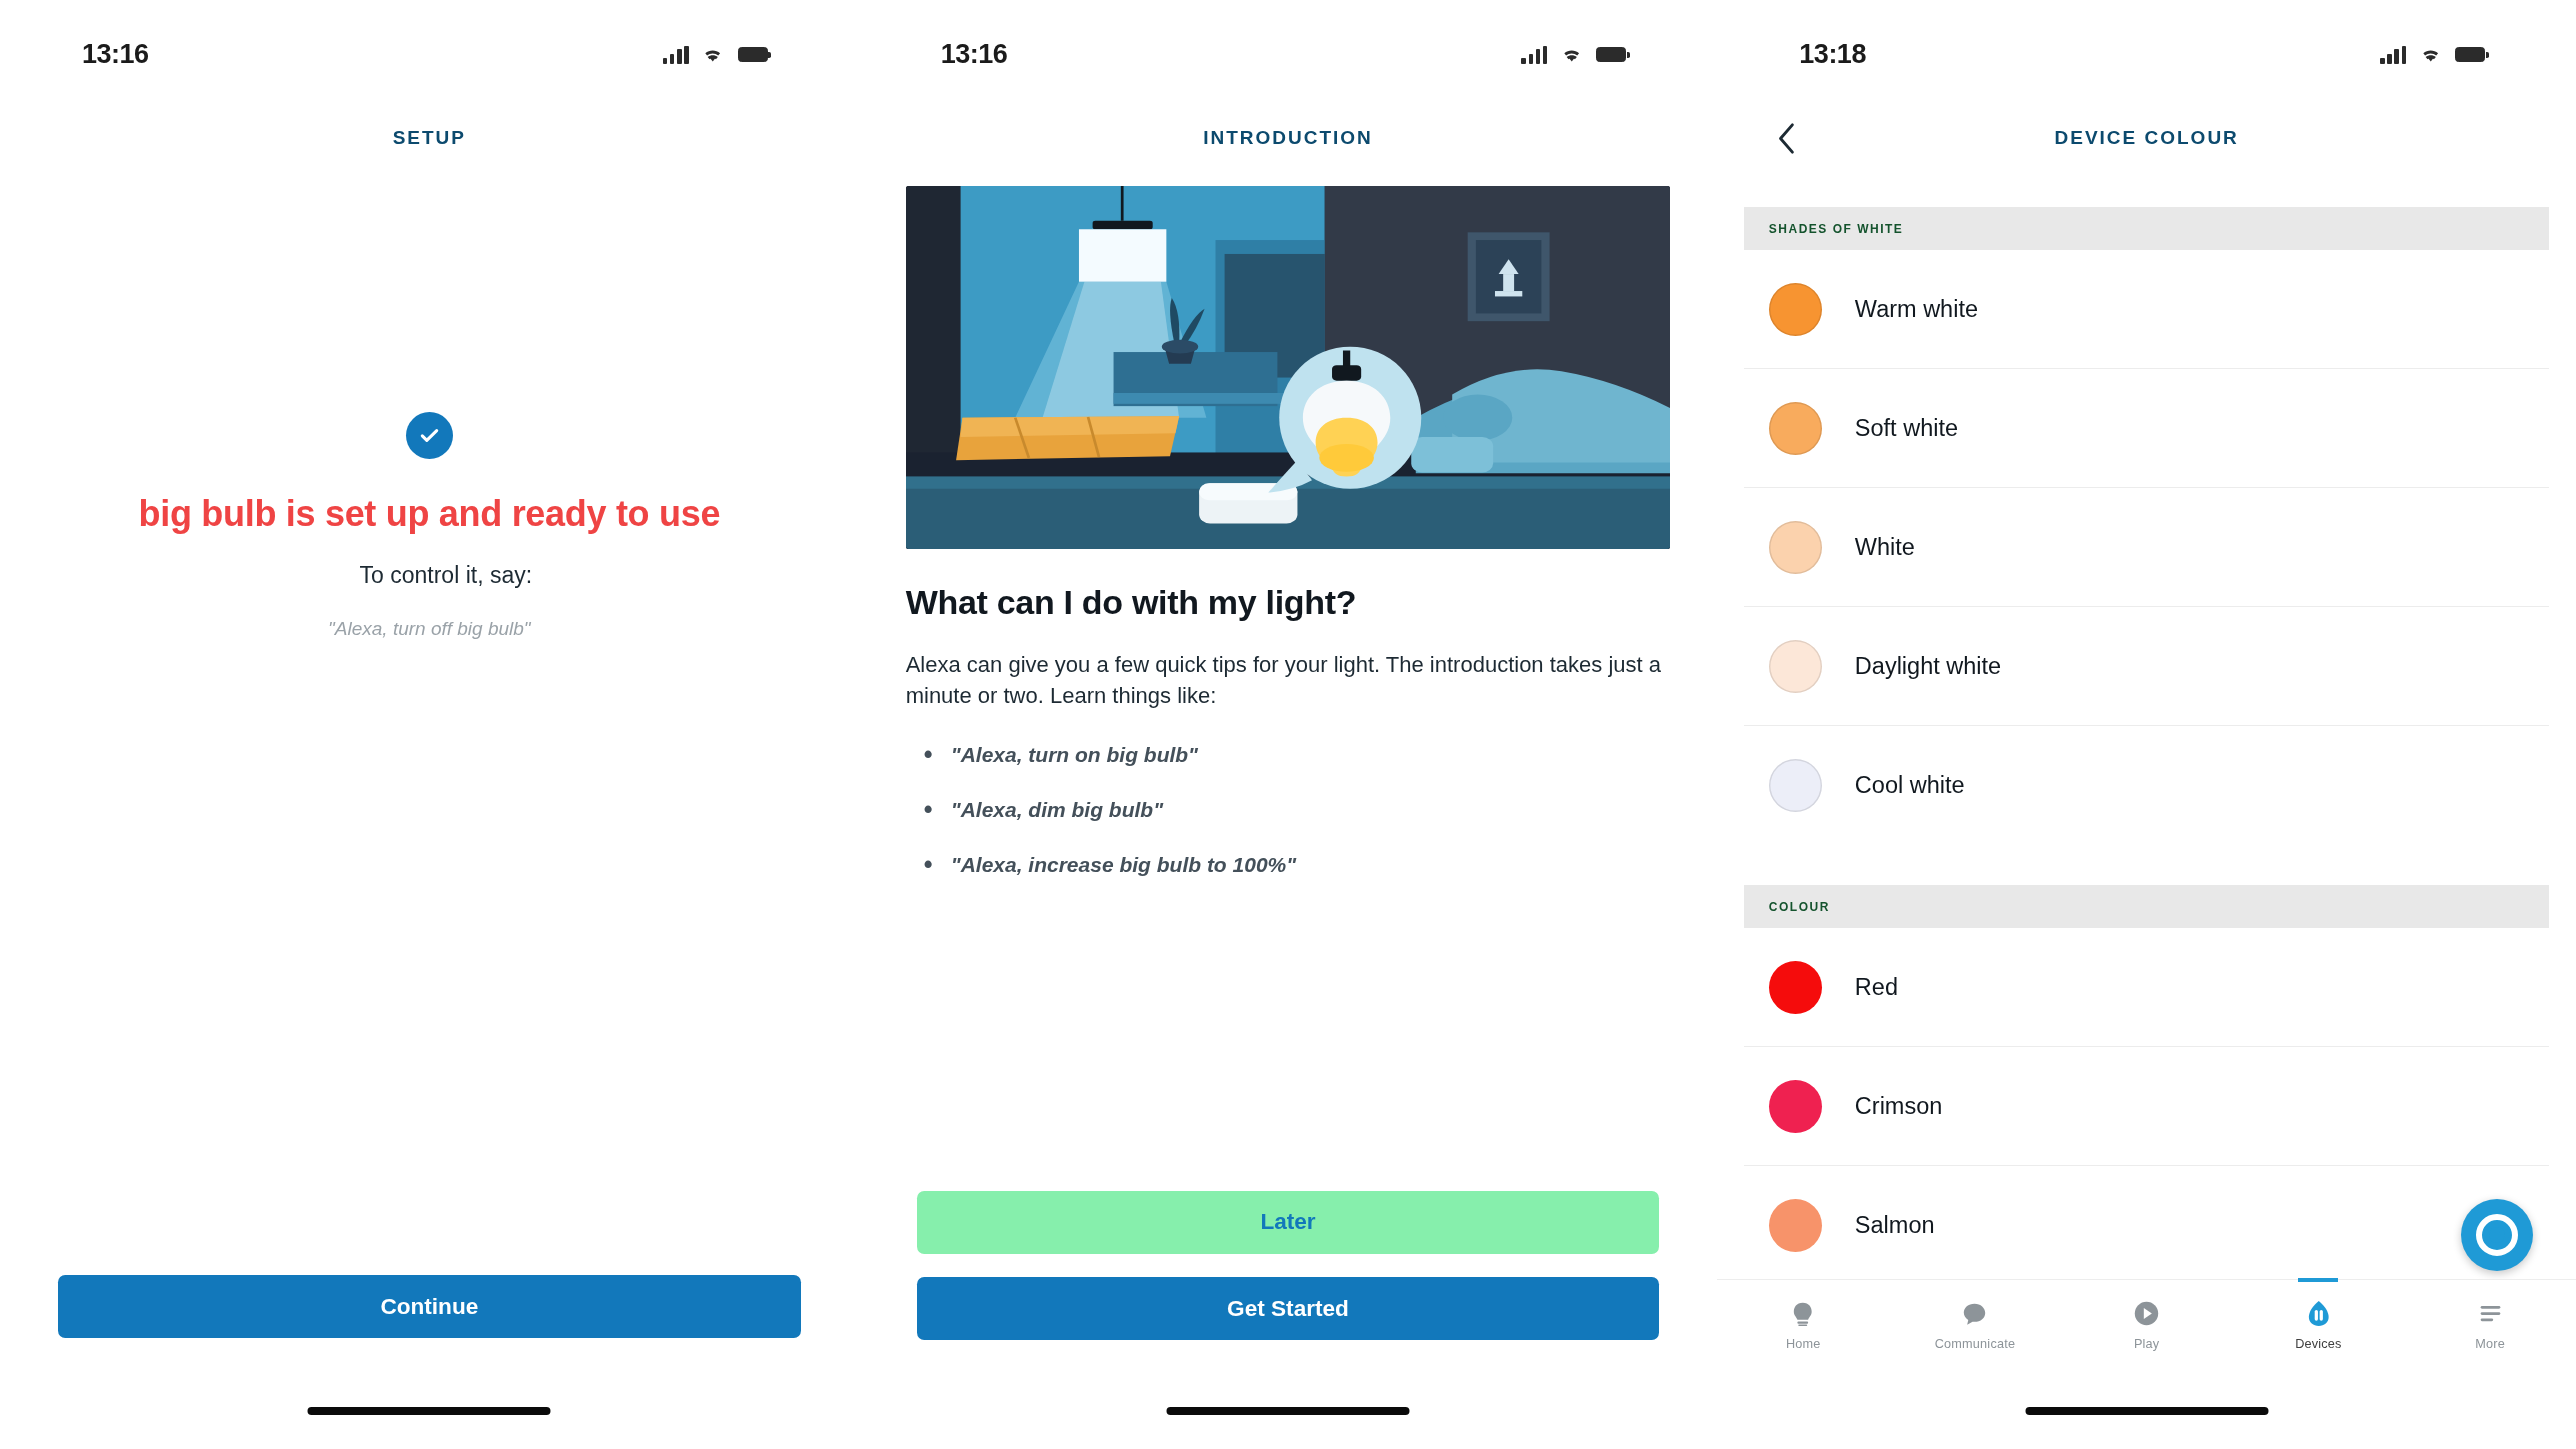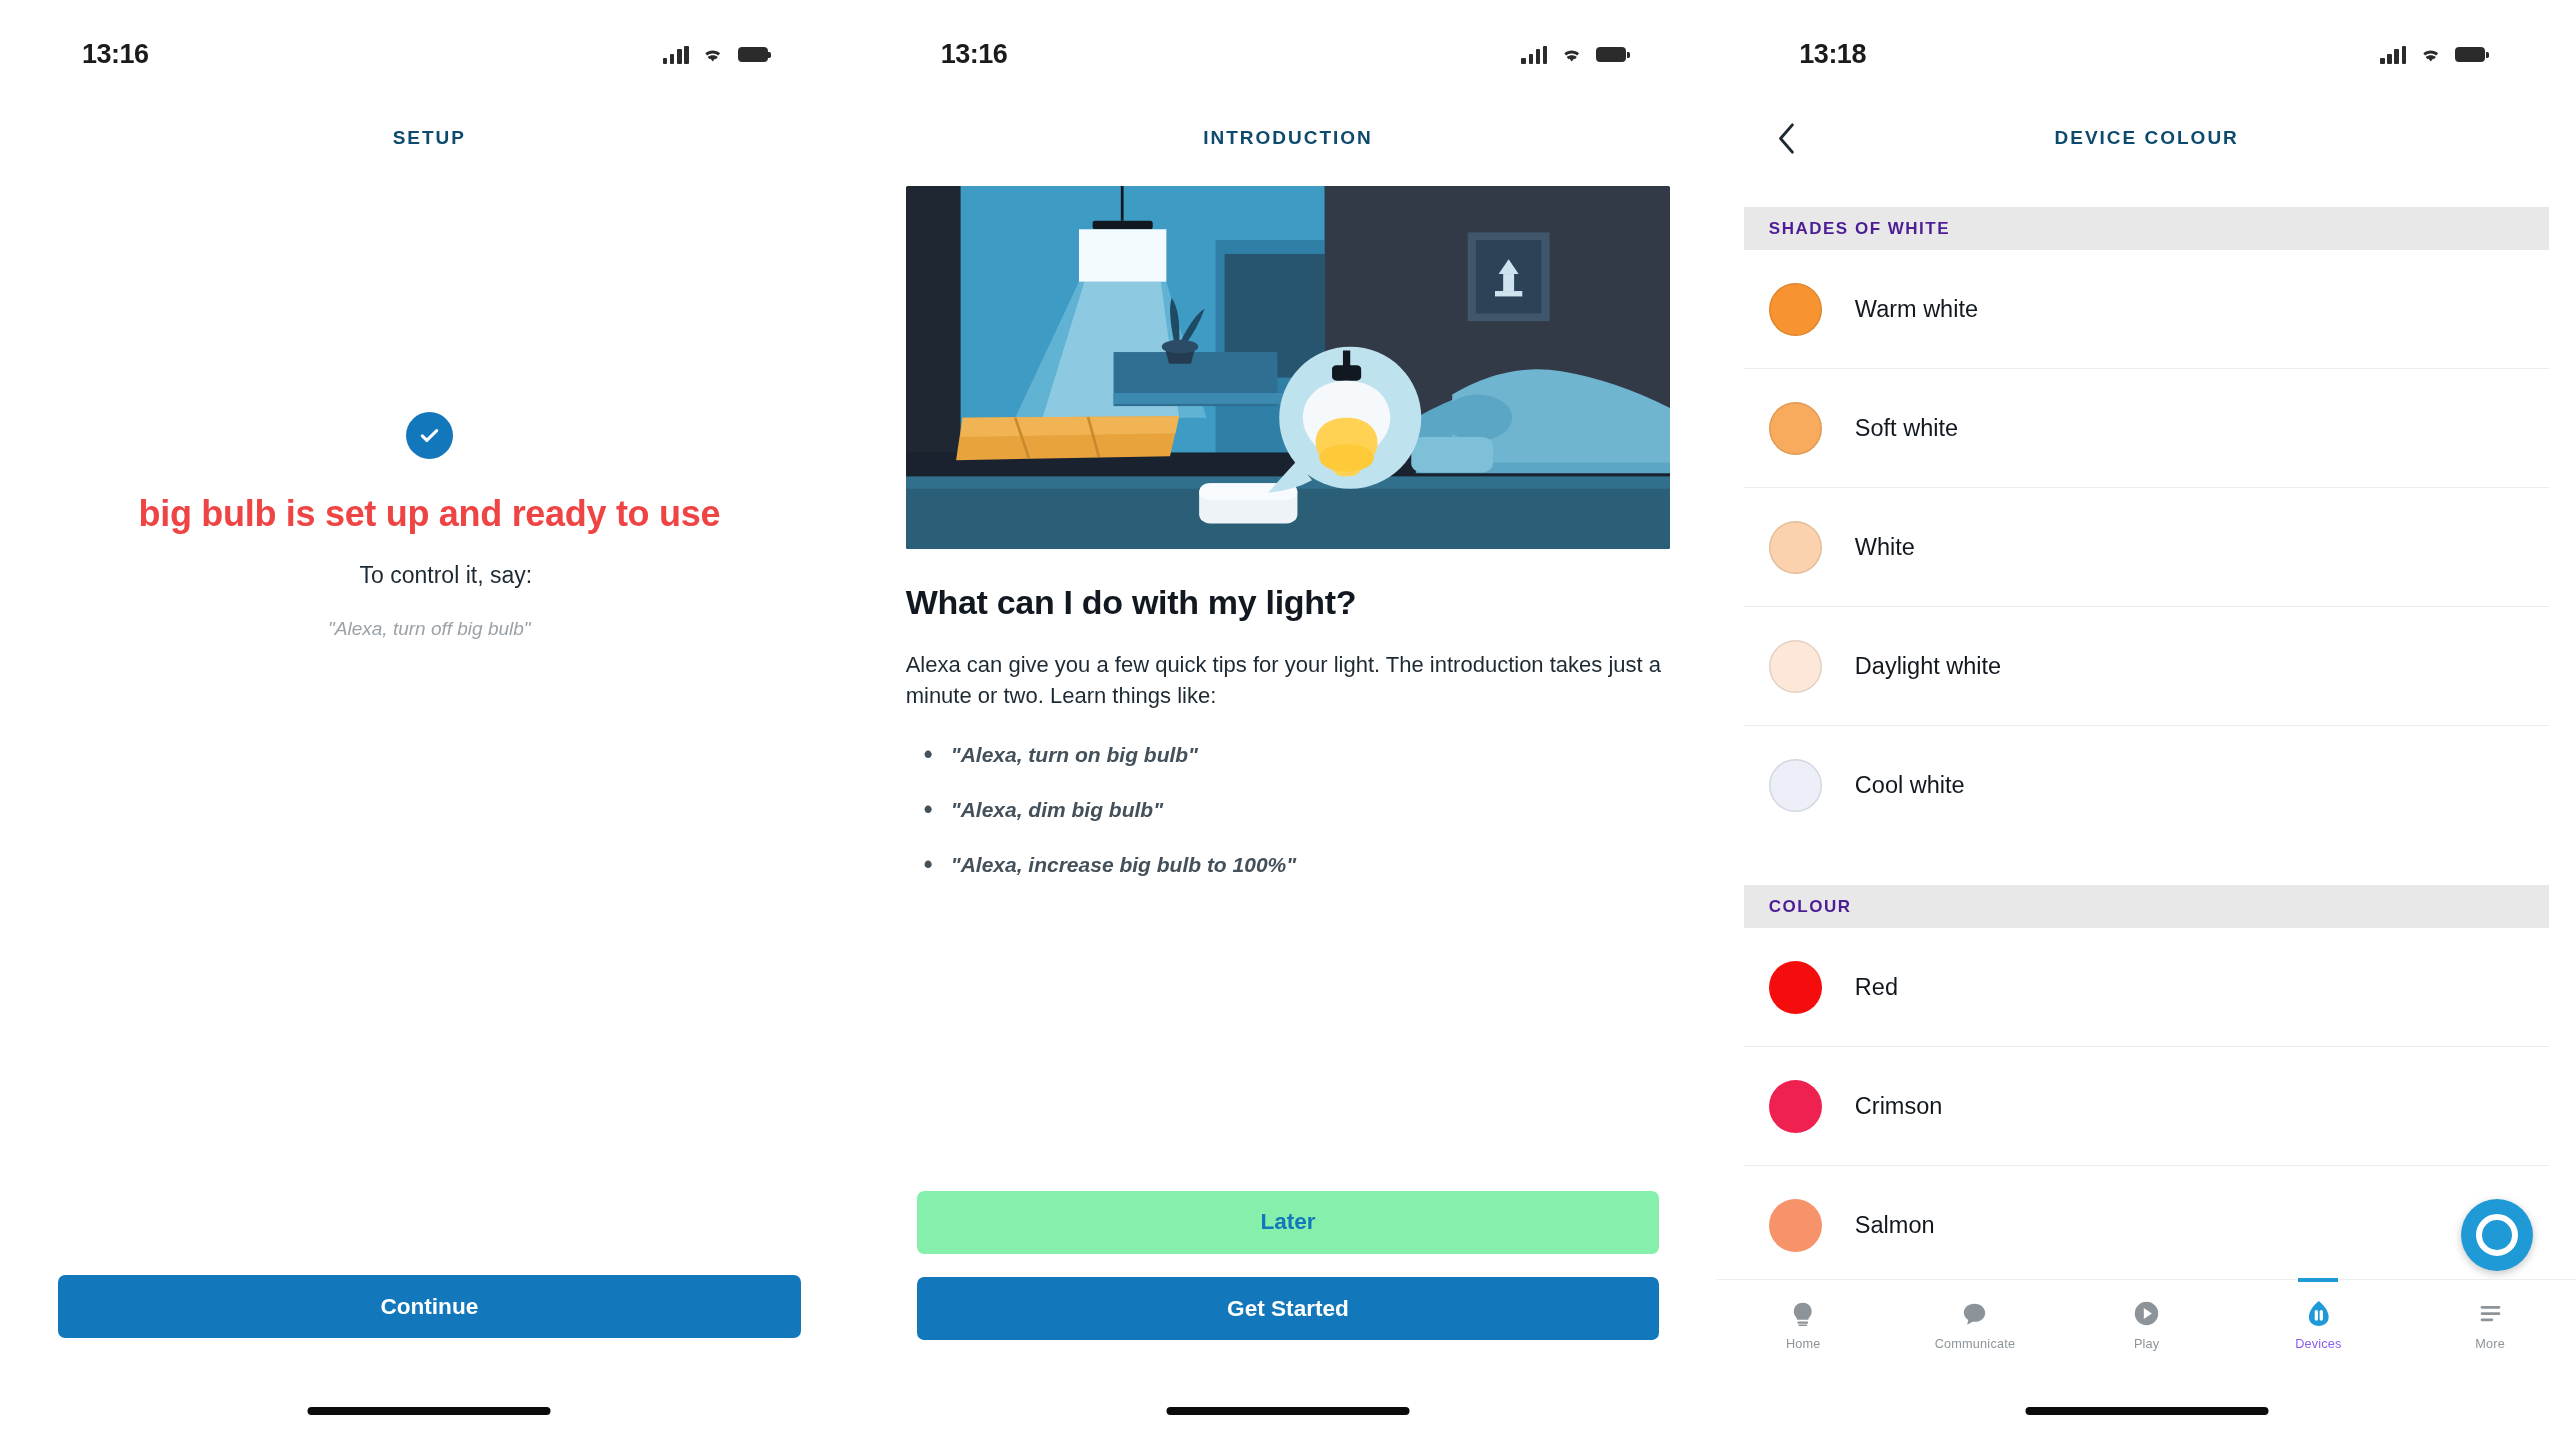--- a/index.html
+++ b/index.html
@@ -162,21 +162,21 @@
   }
   .section-head {
     margin: 40px 27px 0 27px;
     background: #e8e8e8;
     height: 43px;
     display: flex; align-items: center;
     padding-left: 24.5px;
   }
   .section-head.first { margin-top: 40px; }
   .section-head span {
-    font-size: 17px; font-weight: bold; color: #4c1d95;
+    font-size: 12px; font-weight: bold; color: #14532d;
     letter-spacing: 1.5px;
   }
   .color-row {
     display: flex; align-items: center;
     height: 119px;
     margin: 0 27px 0 27px;
     padding-left: 24.5px;
     border-bottom: 1.8px solid #ececec;
     cursor: pointer;
   }
@@ -222,21 +222,21 @@
     flex: 1;
     display: flex; flex-direction: column;
     align-items: center; justify-content: center;
     gap: 8.2px; cursor: pointer; position: relative;
     padding-top: 3.6px;
   }
   .tab .tab-ico { height: 31px; display:flex; align-items:center; justify-content:center; }
   .tab .tab-label {
     font-size: 12.7px; color: #8d9499; letter-spacing: 0.2px;
   }
-  .tab.active .tab-label { color: #8b5cf6; }
+  .tab.active .tab-label { color: #404040; }
   .tab.active:before {
     content:""; position:absolute; top:-1.8px; left:50%;
     transform: translateX(-50%);
     width: 40px; height: 3.6px; background: #1f9ad6;
   }
 </style>
 </head>
 <body>
 
 <div class="screens">

